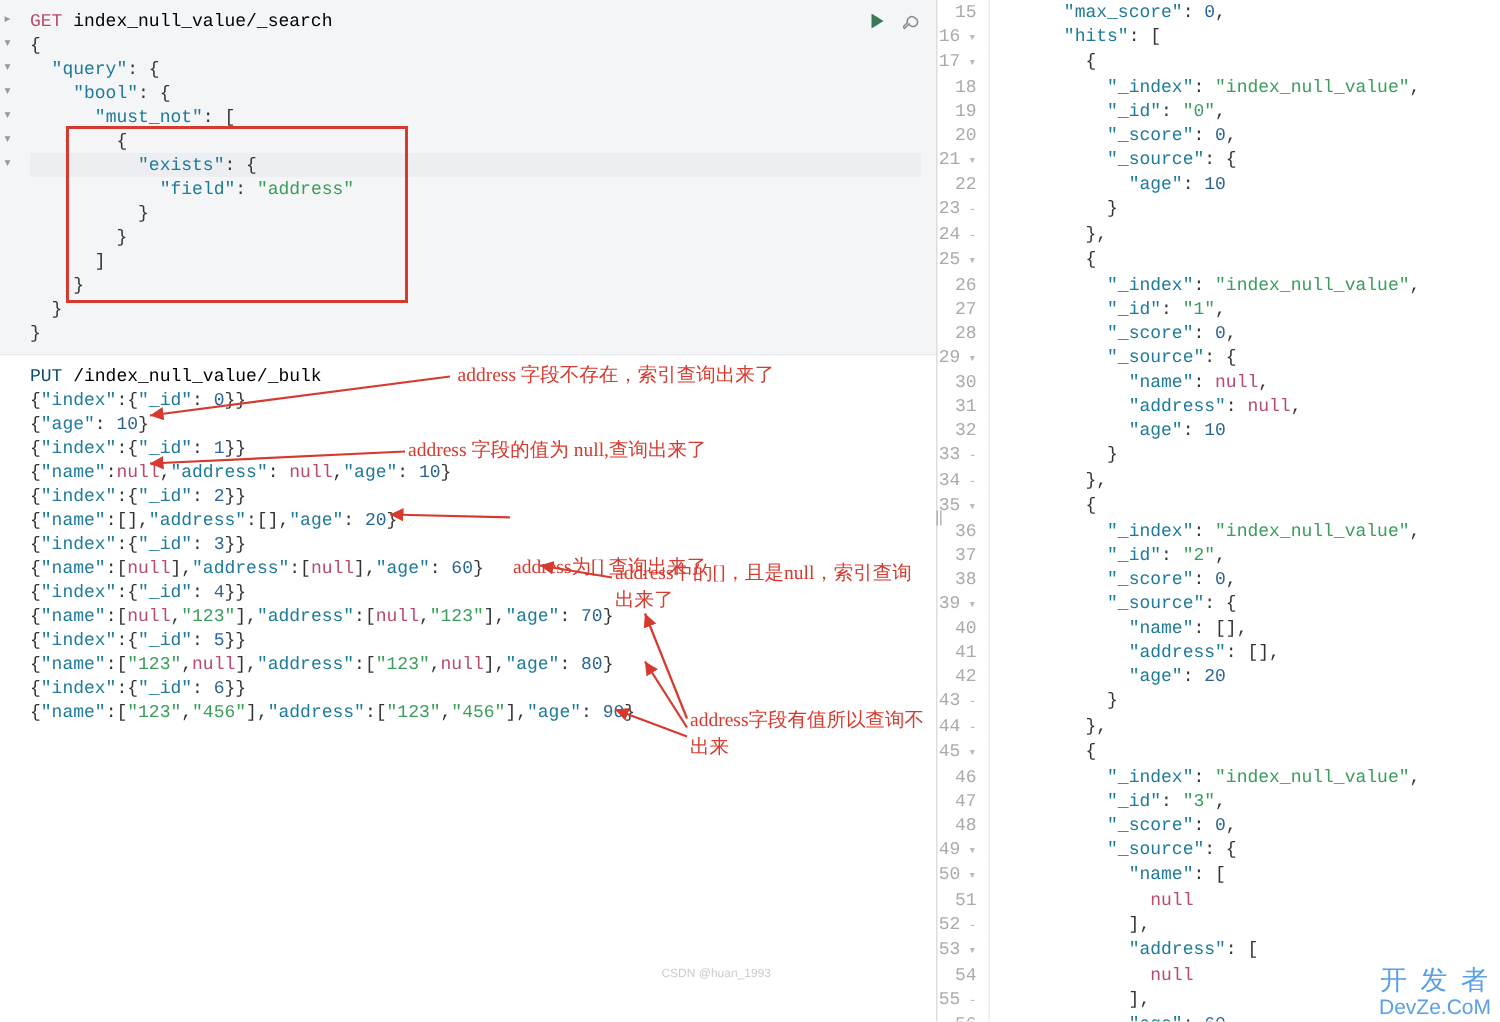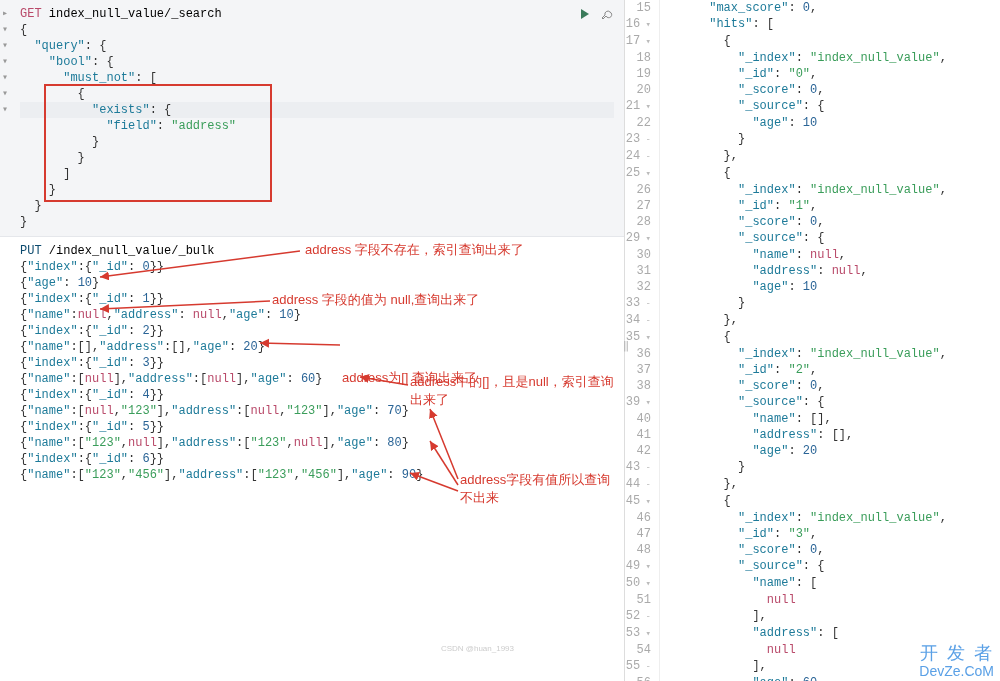--- a/index.html
+++ b/index.html
@@ -77,21 +77,21 @@
   .bulk-block {
     padding: 6px 10px 6px 20px;
     background: #fff;
     position: relative;
   }
 
   
   .annotation {
     position: absolute;
     color: #d63a2f;
-    font-family: Liberation Sans, sans-serif;
+    font-family: Liberation Serif, serif;
     font-size: 13px;
     font-weight: 400;
     white-space: nowrap;
   }
   .arrow {
     position: absolute;
     pointer-events: none;
   }
 
   

